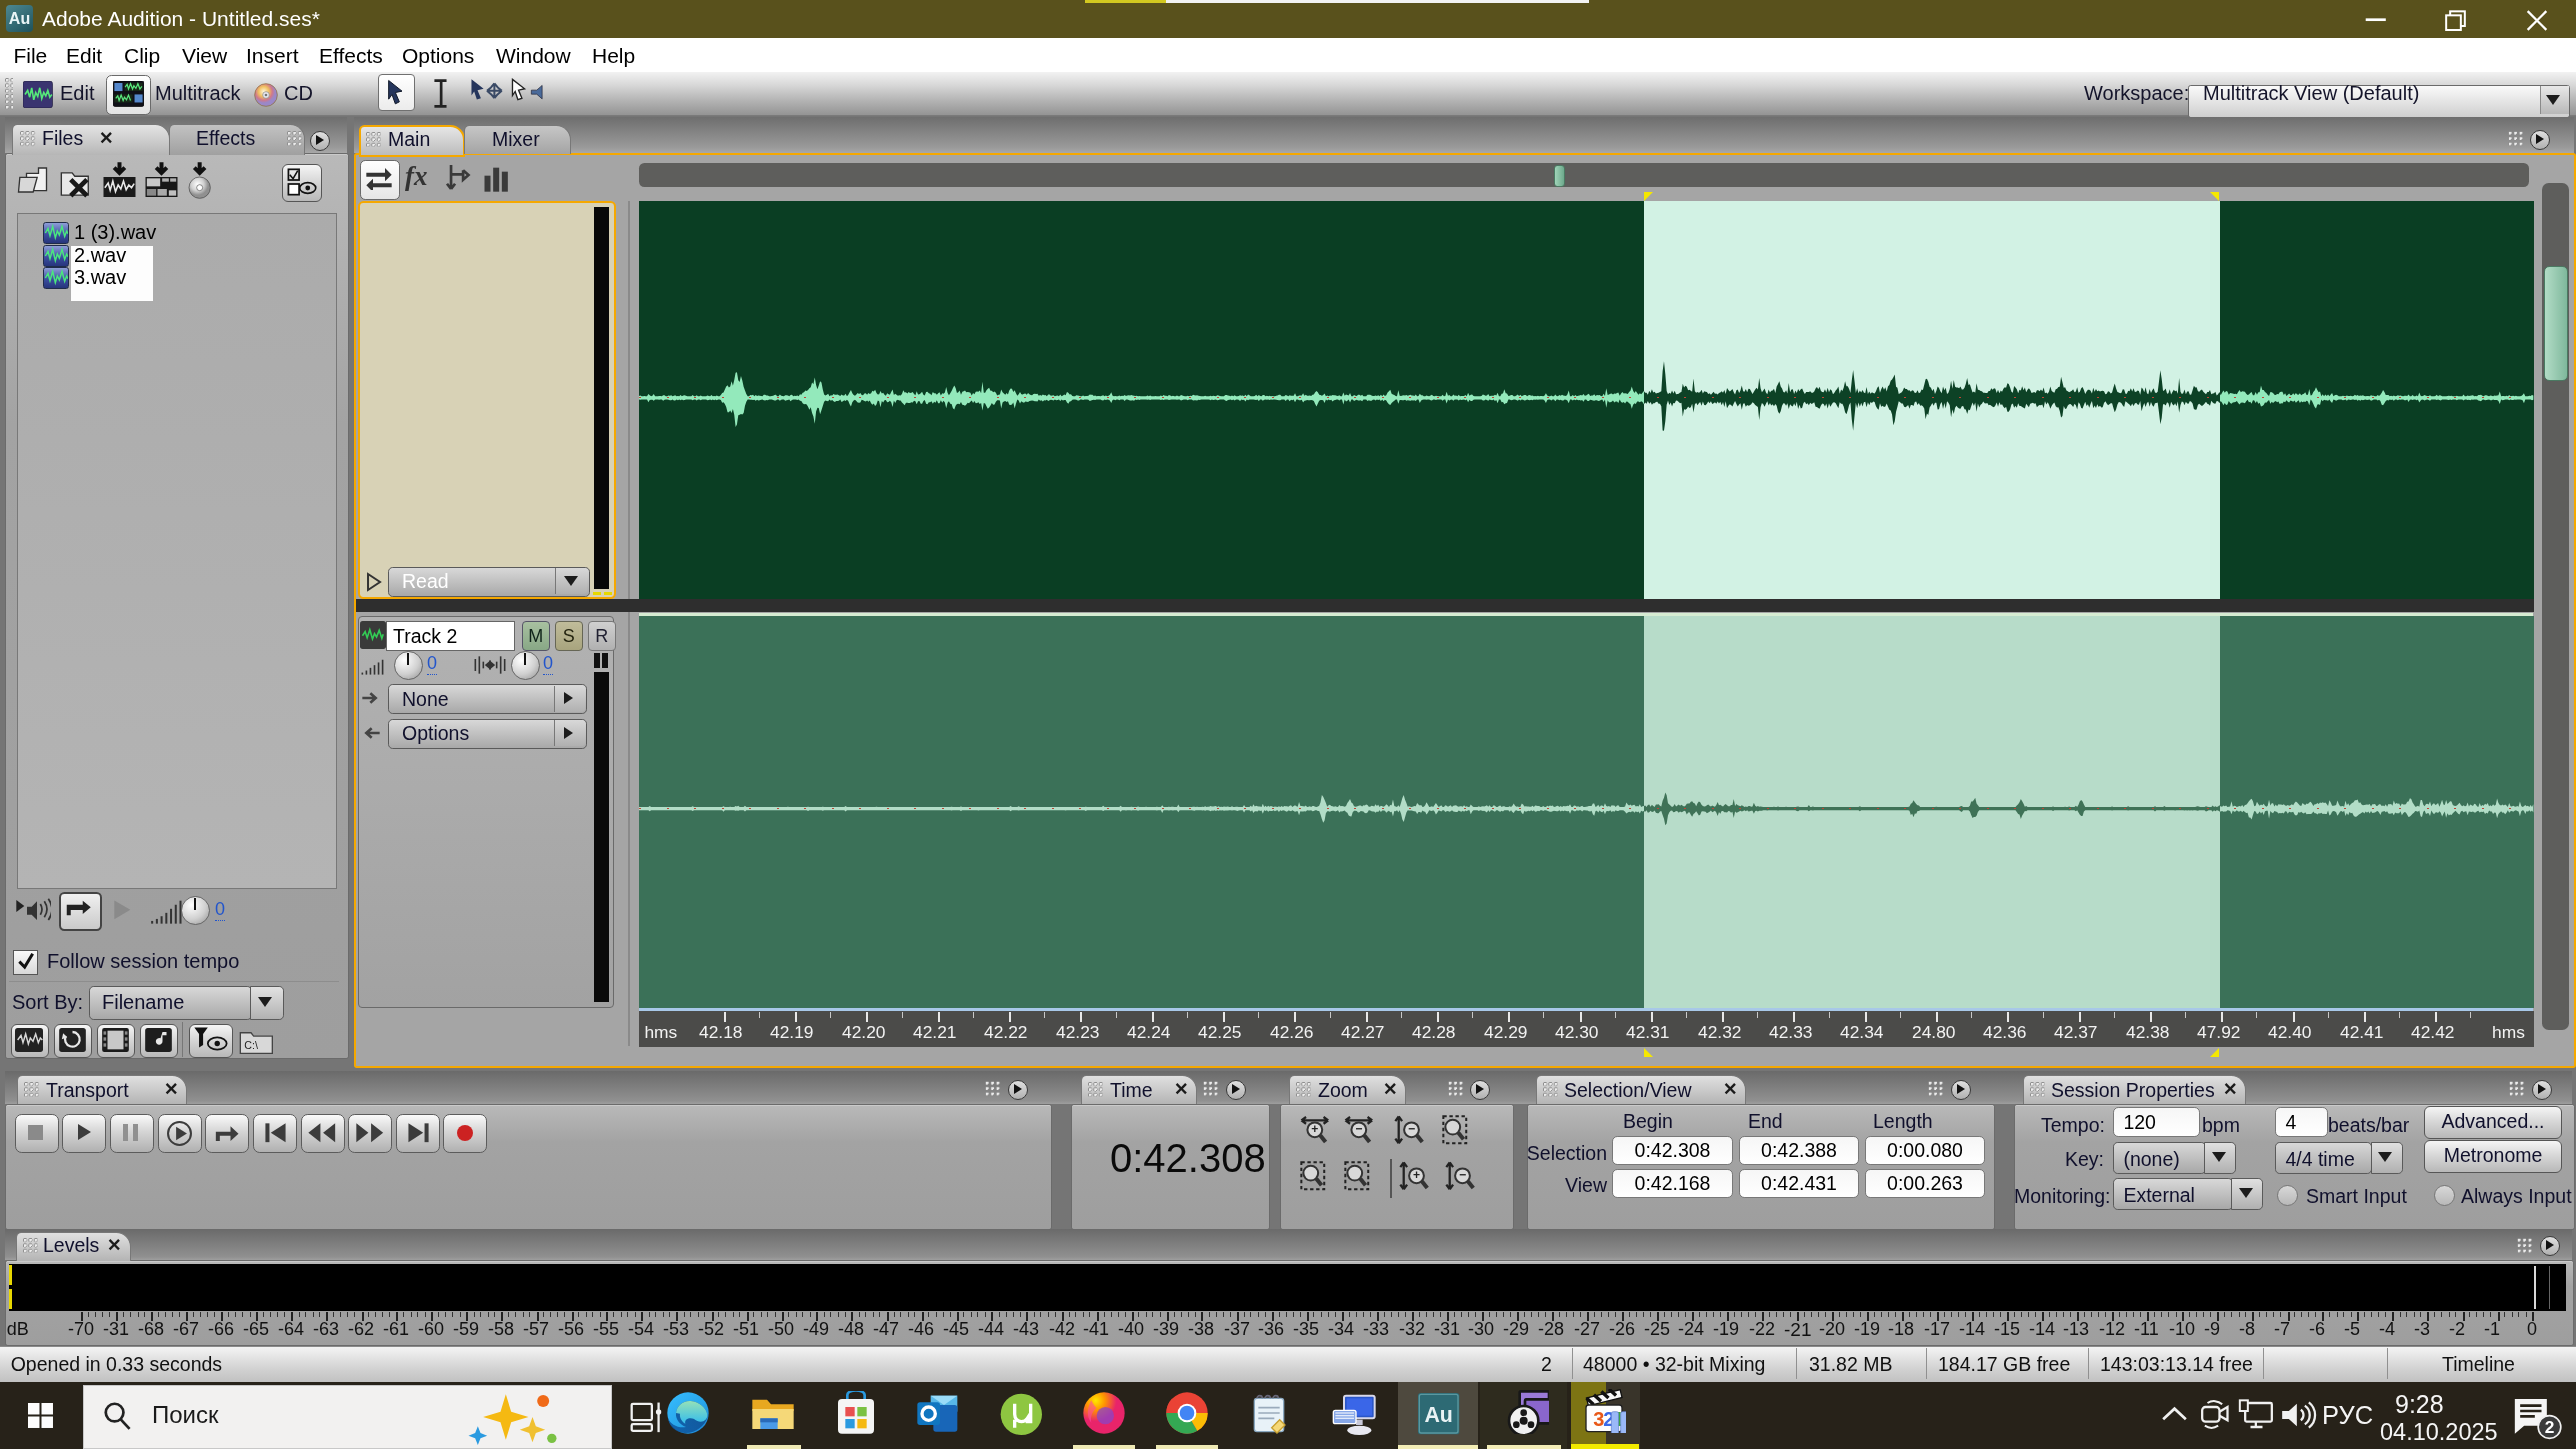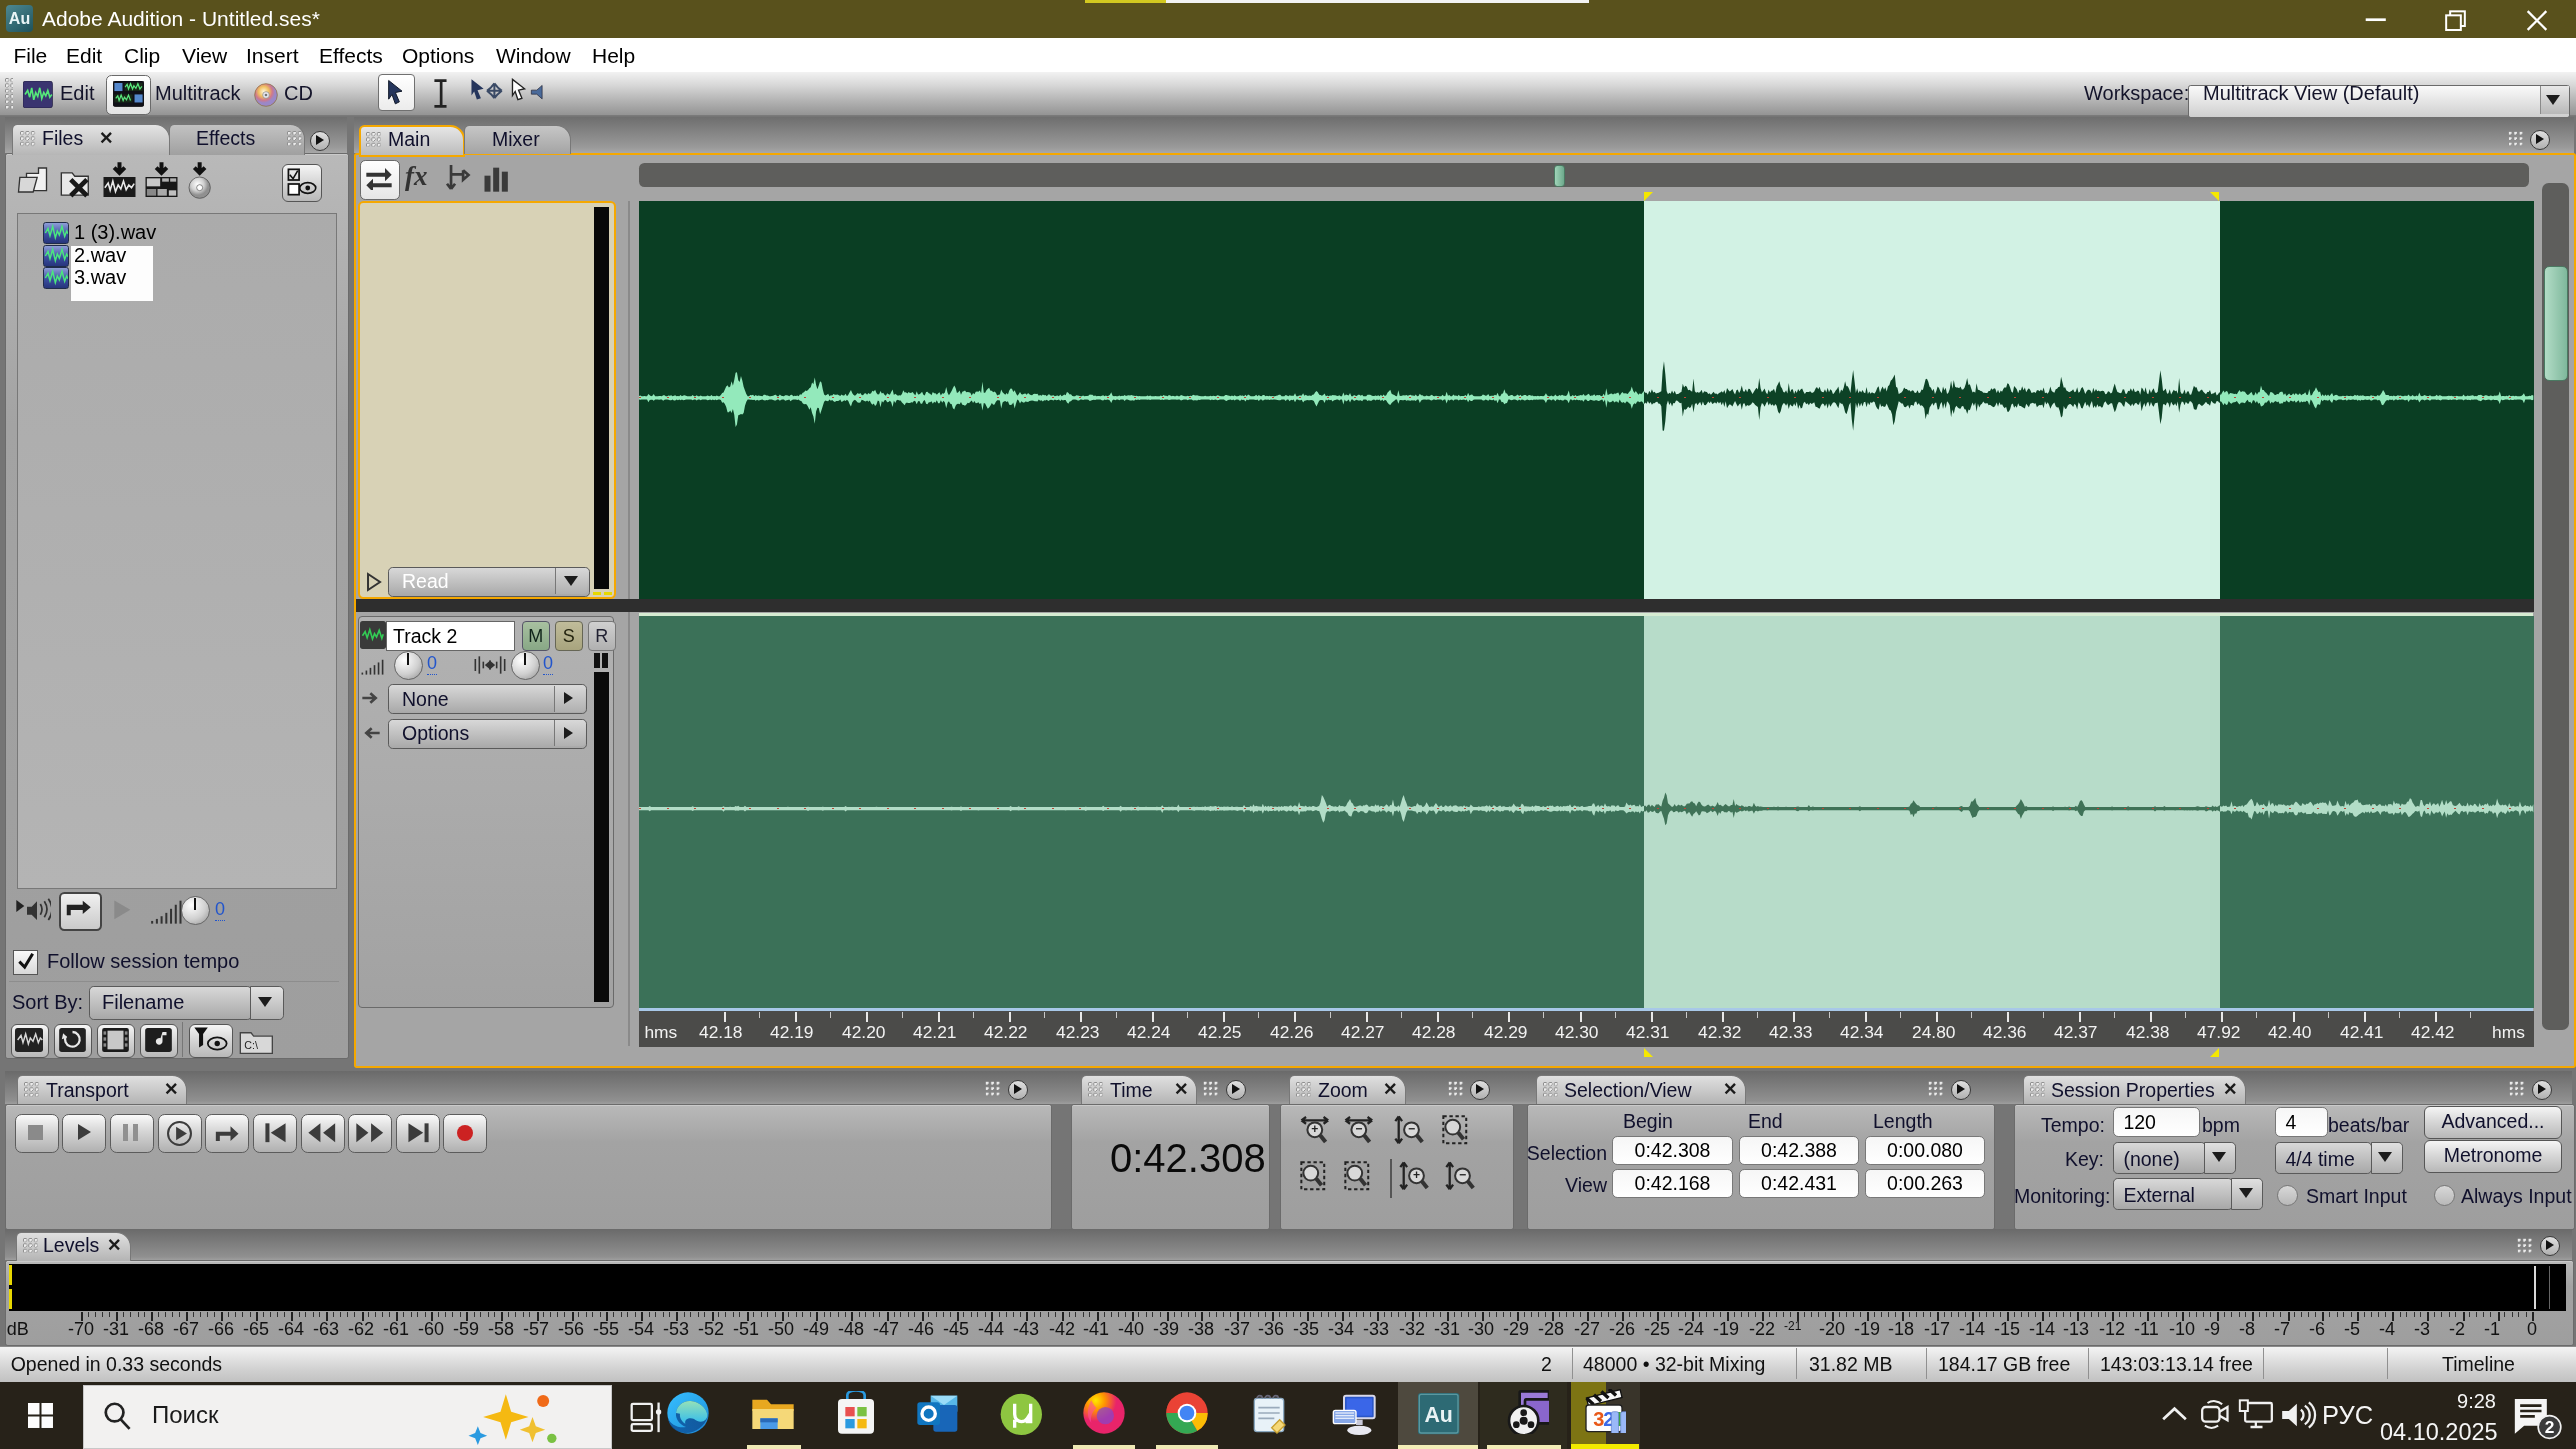--- a/index.html
+++ b/index.html
@@ -1154,21 +1154,21 @@
 <span class="abs" style="left:1434px;top:1319px;font-size:18px;color:#111">-31</span>
 <span class="abs" style="left:1468px;top:1319px;font-size:18px;color:#111">-30</span>
 <span class="abs" style="left:1503px;top:1319px;font-size:18px;color:#111">-29</span>
 <span class="abs" style="left:1538px;top:1319px;font-size:18px;color:#111">-28</span>
 <span class="abs" style="left:1574px;top:1319px;font-size:18px;color:#111">-27</span>
 <span class="abs" style="left:1609px;top:1319px;font-size:18px;color:#111">-26</span>
 <span class="abs" style="left:1644px;top:1319px;font-size:18px;color:#111">-25</span>
 <span class="abs" style="left:1678px;top:1319px;font-size:18px;color:#111">-24</span>
 <span class="abs" style="left:1713px;top:1319px;font-size:18px;color:#111">-19</span>
 <span class="abs" style="left:1749px;top:1319px;font-size:18px;color:#111">-22</span>
-<span class="abs" style="left:1784px;top:1319px;font-size:12px;color:#111">-21</span>
+<span class="abs" style="left:1784px;top:1319px;font-size:19px;color:#111">-21</span>
 <span class="abs" style="left:1819px;top:1319px;font-size:18px;color:#111">-20</span>
 <span class="abs" style="left:1854px;top:1319px;font-size:18px;color:#111">-19</span>
 <span class="abs" style="left:1888px;top:1319px;font-size:18px;color:#111">-18</span>
 <span class="abs" style="left:1924px;top:1319px;font-size:18px;color:#111">-17</span>
 <span class="abs" style="left:1959px;top:1319px;font-size:18px;color:#111">-14</span>
 <span class="abs" style="left:1994px;top:1319px;font-size:18px;color:#111">-15</span>
 <span class="abs" style="left:2029px;top:1319px;font-size:18px;color:#111">-14</span>
 <span class="abs" style="left:2063px;top:1319px;font-size:18px;color:#111">-13</span>
 <span class="abs" style="left:2099px;top:1319px;font-size:18px;color:#111">-12</span>
 <span class="abs" style="left:2134px;top:1319px;font-size:18px;color:#111">-11</span>
@@ -1355,21 +1355,21 @@
 <svg class="abs" style="left:2237px;top:1399px" width="39" height="32" viewBox="0 0 58 48">
 <rect x="12" y="6" width="40" height="28" rx="2" fill="none" stroke="#f0f0f0" stroke-width="3.4"></rect>
 <path d="M28 34 v6 M20 42 h18" stroke="#f0f0f0" stroke-width="3.4"></path>
 <rect x="4" y="2" width="12" height="16" fill="#272219" stroke="#f0f0f0" stroke-width="3"></rect>
 </svg>
 <svg class="abs" style="left:2278px;top:1399px" width="39" height="32" viewBox="0 0 58 48">
 <path d="M6 18 h10 l12 -11 v34 l-12 -11 h-10 Z" fill="#f0f0f0"></path>
 <path d="M34 16 a10 10 0 0 1 0 16 M40 10 a17 17 0 0 1 0 28 M46 5 a24 24 0 0 1 0 38" fill="none" stroke="#f0f0f0" stroke-width="3.4"></path>
 </svg>
 <span class="abs" style="left:2322px;top:1401px;font-size:25.5px;color:#f5f5f5">РУС</span>
-<span class="abs" style="left:2395px;top:1390px;width:101px;text-align:right;font-size:20px;color:#f5f5f5">9:28</span>
+<span class="abs" style="left:2395px;top:1390px;width:101px;text-align:left;font-size:25px;color:#f5f5f5">9:28</span>
 <span class="abs" style="left:2380px;top:1419px;font-size:23.5px;color:#f5f5f5">04.10.2025</span>
 <svg class="abs" style="left:2512px;top:1395px" width="51" height="48" viewBox="0 0 76 72">
 <path d="M4 6 h48 v40 h-34 l-14 12 Z" fill="#f5f5f5"></path>
 <path d="M12 16 h32 M12 24 h32 M12 32 h22" stroke="#272219" stroke-width="4"></path>
 <circle cx="56" cy="48" r="17" fill="#3a3a3a" stroke="#f0f0f0" stroke-width="2.5"></circle>
 <text x="56" y="57" font-size="26" font-weight="bold" fill="#fff" text-anchor="middle" font-family="Liberation Sans">2</text>
 </svg>
 
 
 </body></html>

